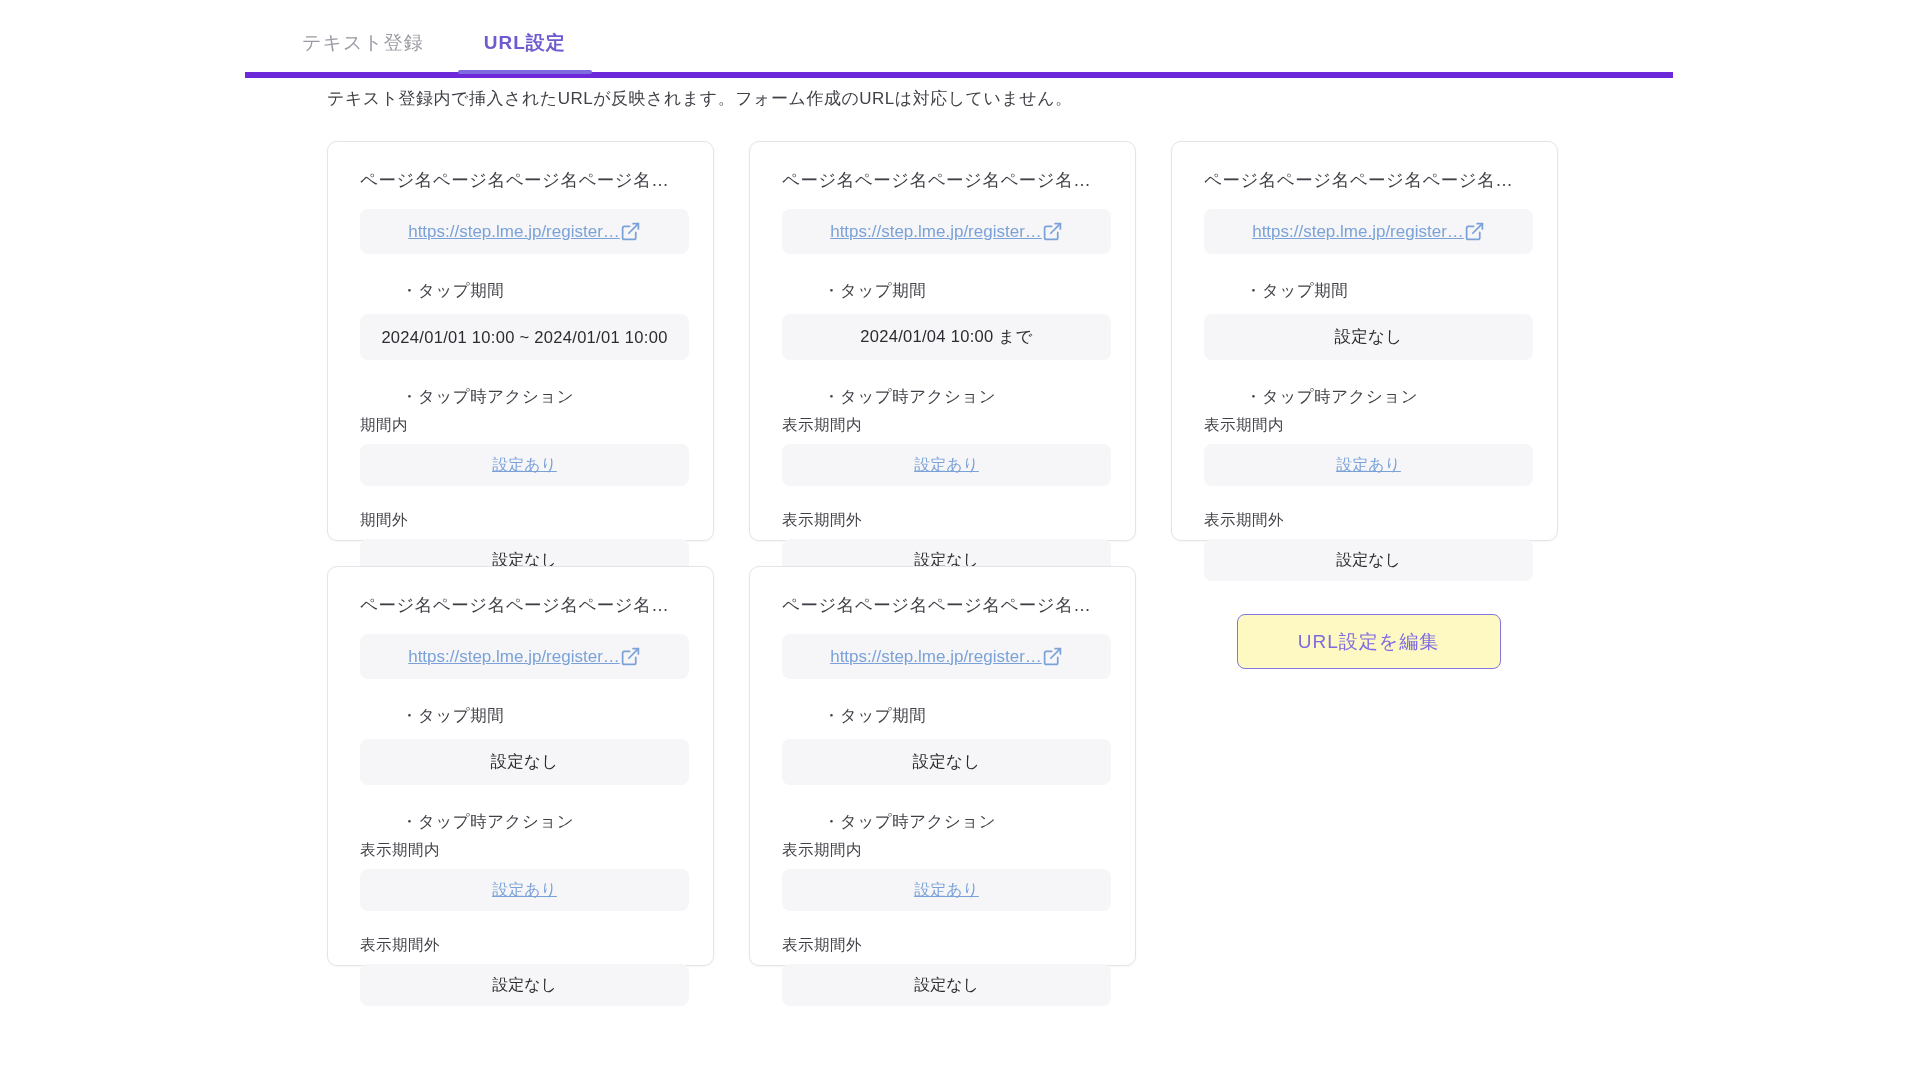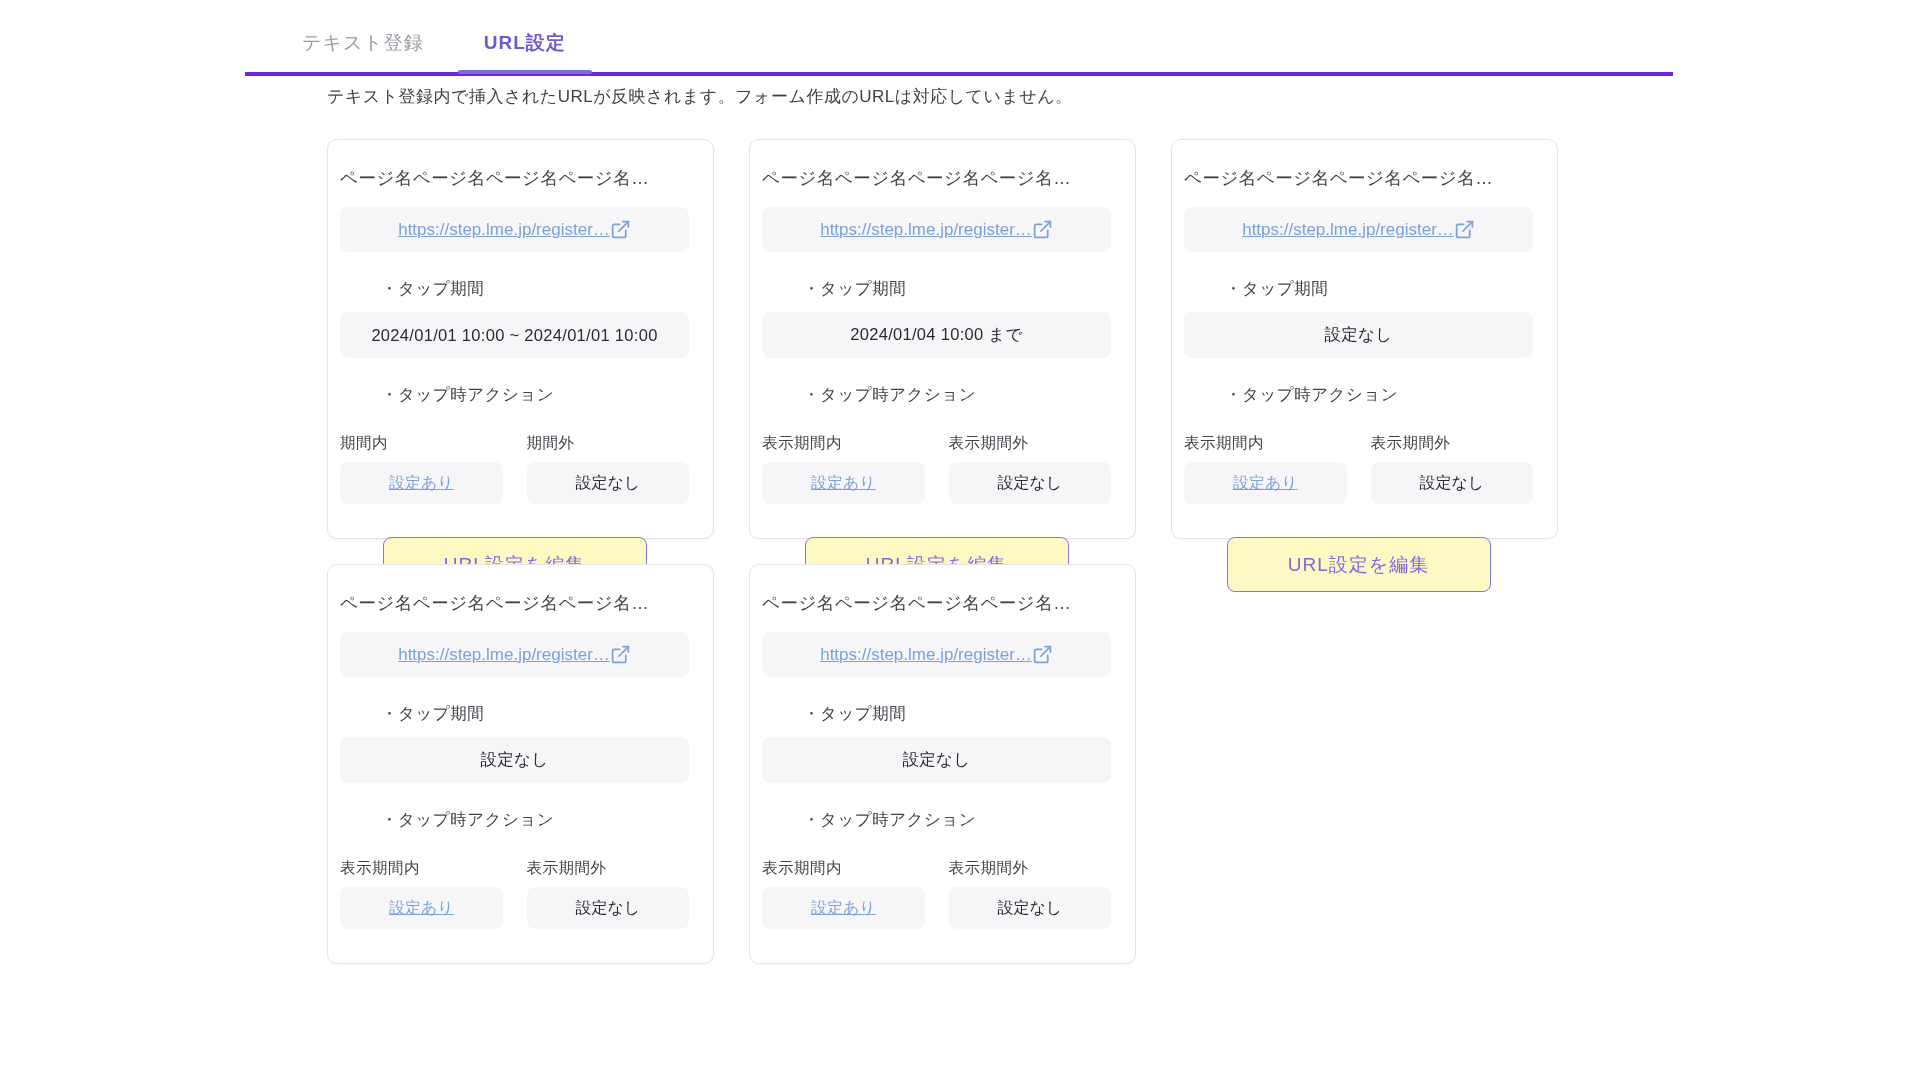--- a/index.html
+++ b/index.html
@@ -2,54 +2,54 @@
 <html><head>
 <meta charset="utf-8">
 <style>
   * { margin:0; padding:0; box-sizing:border-box; }
   html,body { background:#ffffff; }
   body { font-family:"Liberation Sans","DejaVu Sans",sans-serif; color:#3f3f46; }
   .page { position:relative; width:1920px; height:1080px; background:#ffffff; overflow:hidden; }
   .content { width:1428px; margin-left:245px; }
 
   
-  .tab-bar { display:flex; gap:8px; padding:30px 0 0 31px; border-bottom:4px solid #6d28d9; }
+  .tab-bar { display:flex; gap:8px; padding:30px 0 0 31px; border-bottom:6px solid #6d28d9; }
   .tab { position:relative; padding:0 26px 16px 26px; font-size:19px; color:#9b9ba4;
          letter-spacing:1px; cursor:pointer; background:none; border:none;
          font-family:inherit; }
   .tab.active { color:#6d5bd0; font-weight:bold; }
   .tab.active::after { content:""; position:absolute; left:0; right:0; bottom:-2px;
          height:4px; border-radius:3px; background:#7c6ce0; }
 
   
   .section-header { display:flex; align-items:flex-start; gap:13px; margin:46px 0 0 63px; }
   .accent-bar { width:9px; height:40px; border-radius:5px; background:#b7a9ee; flex:none; margin-top:1px; }
   .section-title { font-size:21px; font-weight:bold; color:#27272e; letter-spacing:1px; padding-top:8px; }
   .section-desc { margin:9px 0 0 82px; font-size:17px; color:#3f3f46; letter-spacing:0.5px; }
 
   
   .card-grid { display:grid; grid-template-columns:repeat(3,387px); gap:25px 35px;
                margin:31px 0 0 82px; }
   .card { width:387px; height:400px; background:#ffffff; border:1px solid #e4e4e8;
-          border-radius:10px; box-shadow:0 1px 3px rgba(0,0,0,0.04); padding:26px 24px 22px 12px; }
+          border-radius:10px; box-shadow:0 1px 3px rgba(0,0,0,0.04); padding:26px 24px 22px 32px; }
 
   .card-title { font-size:17.5px; color:#3f3f46; letter-spacing:0.5px; white-space:nowrap;
                 overflow:hidden; }
   .url-box { margin-top:17px; height:45px; background:#f6f6f8; border-radius:8px;
              display:flex; align-items:center; justify-content:center; padding:0 12px; }
   .url-link { font-size:17px; color:#7ba2d8; text-decoration:underline; white-space:nowrap;
               overflow:hidden; }
   .ext-icon { flex:none; width:21px; height:21px; display:block; }
 
   .row-label { margin-top:26px; font-size:16.5px; color:#3f3f46; letter-spacing:0.5px;margin-left:41px; }
   .period-box { margin-top:12px; height:46px; background:#f6f6f8; border-radius:8px;
                 display:flex; align-items:center; justify-content:center;
                 font-size:16.5px; color:#2b2b31; letter-spacing:0.3px; }
 
-  .action-cols { display:flex; gap:24px; margin-top:27px; }
+  .action-cols { display:flex; gap:24px; margin-top:7px;flex-direction:column; }
   .action-col { flex:1; min-width:0; }
   .action-col-label { font-size:15.5px; color:#3f3f46; letter-spacing:0.5px; }
   .action-value-box { margin-top:8px; height:42px; background:#f6f6f8; border-radius:8px;
                       display:flex; align-items:center; justify-content:center; font-size:16px; }
   .action-value-plain { color:#2b2b31; }
   .action-value-link { color:#7ba2d8; text-decoration:underline; cursor:pointer; }
 
   .edit-button { display:block; margin:33px auto 0 auto; width:264px; height:55px;
                  background:#fef9c3; border:1px solid #8476dd; border-radius:8px;
                  color:#7d6ae0; font-size:19px; letter-spacing:1px; cursor:pointer;

